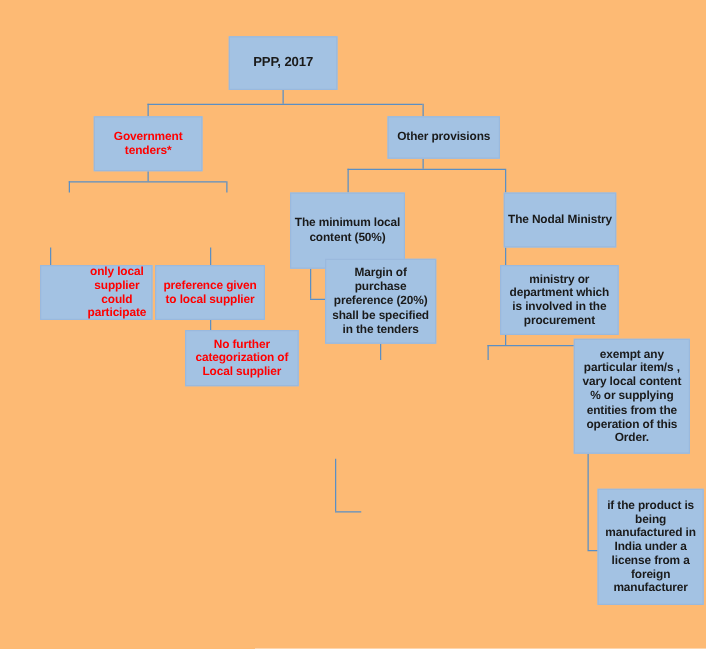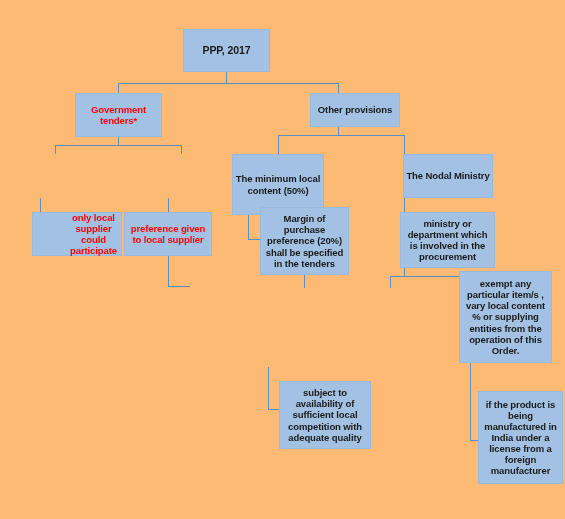--- a/index.html
+++ b/index.html
@@ -106,20 +106,23 @@
 content (50%)</div>
 
   <div class="node black" style="left:355px; top:154px; width:90px; height:44px; font-size:9.5px;margin-left:48px;">The Nodal Ministry</div>
 
   <div class="node red" style="left:32px; top:212px; width:90px; height:44px; font-size:9.5px;padding-left:35px;">only local supplier
 could participate</div>
 
   <div class="node red" style="left:124px; top:212px; width:88px; height:44px; font-size:9.5px;">preference given
 to local supplier</div>
 
+  <div class="node red" style="left:148px; top:264px; width:91px; height:45px; font-size:9.5px;">No further
+categorization of
+Local supplier</div>
 
   <div class="node black" style="left:260px; top:207px; width:89px; height:68px; font-size:9.5px;">Margin of
 purchase
 preference (20%)
 shall be specified
 in the tenders</div>
 
   <div class="node black" style="left:356px; top:212px; width:95px; height:56px; font-size:9.5px;margin-left:44px;">ministry or
 department which
 is involved in the
@@ -128,25 +131,20 @@
 
 
   <div class="node black" style="left:459px; top:271px; width:93px; height:92px; font-size:9.5px;">exempt any
 particular item/s ,
 vary local content
 % or supplying
 entities from the
 operation of  this
 Order.</div>
 
-  <div class="node black" style="left:279px; top:381px; width:92px; height:68px; font-size:9.5px;">subject to
-availability of
-sufficient local
-competition with
-adequate quality</div>
 
   <div class="node black" style="left:478px; top:391px; width:85px; height:93px; font-size:9.5px;">if the product is
 being
 manufactured in
 India under a
 license from a
 foreign
 manufacturer</div>
 
 </div>

